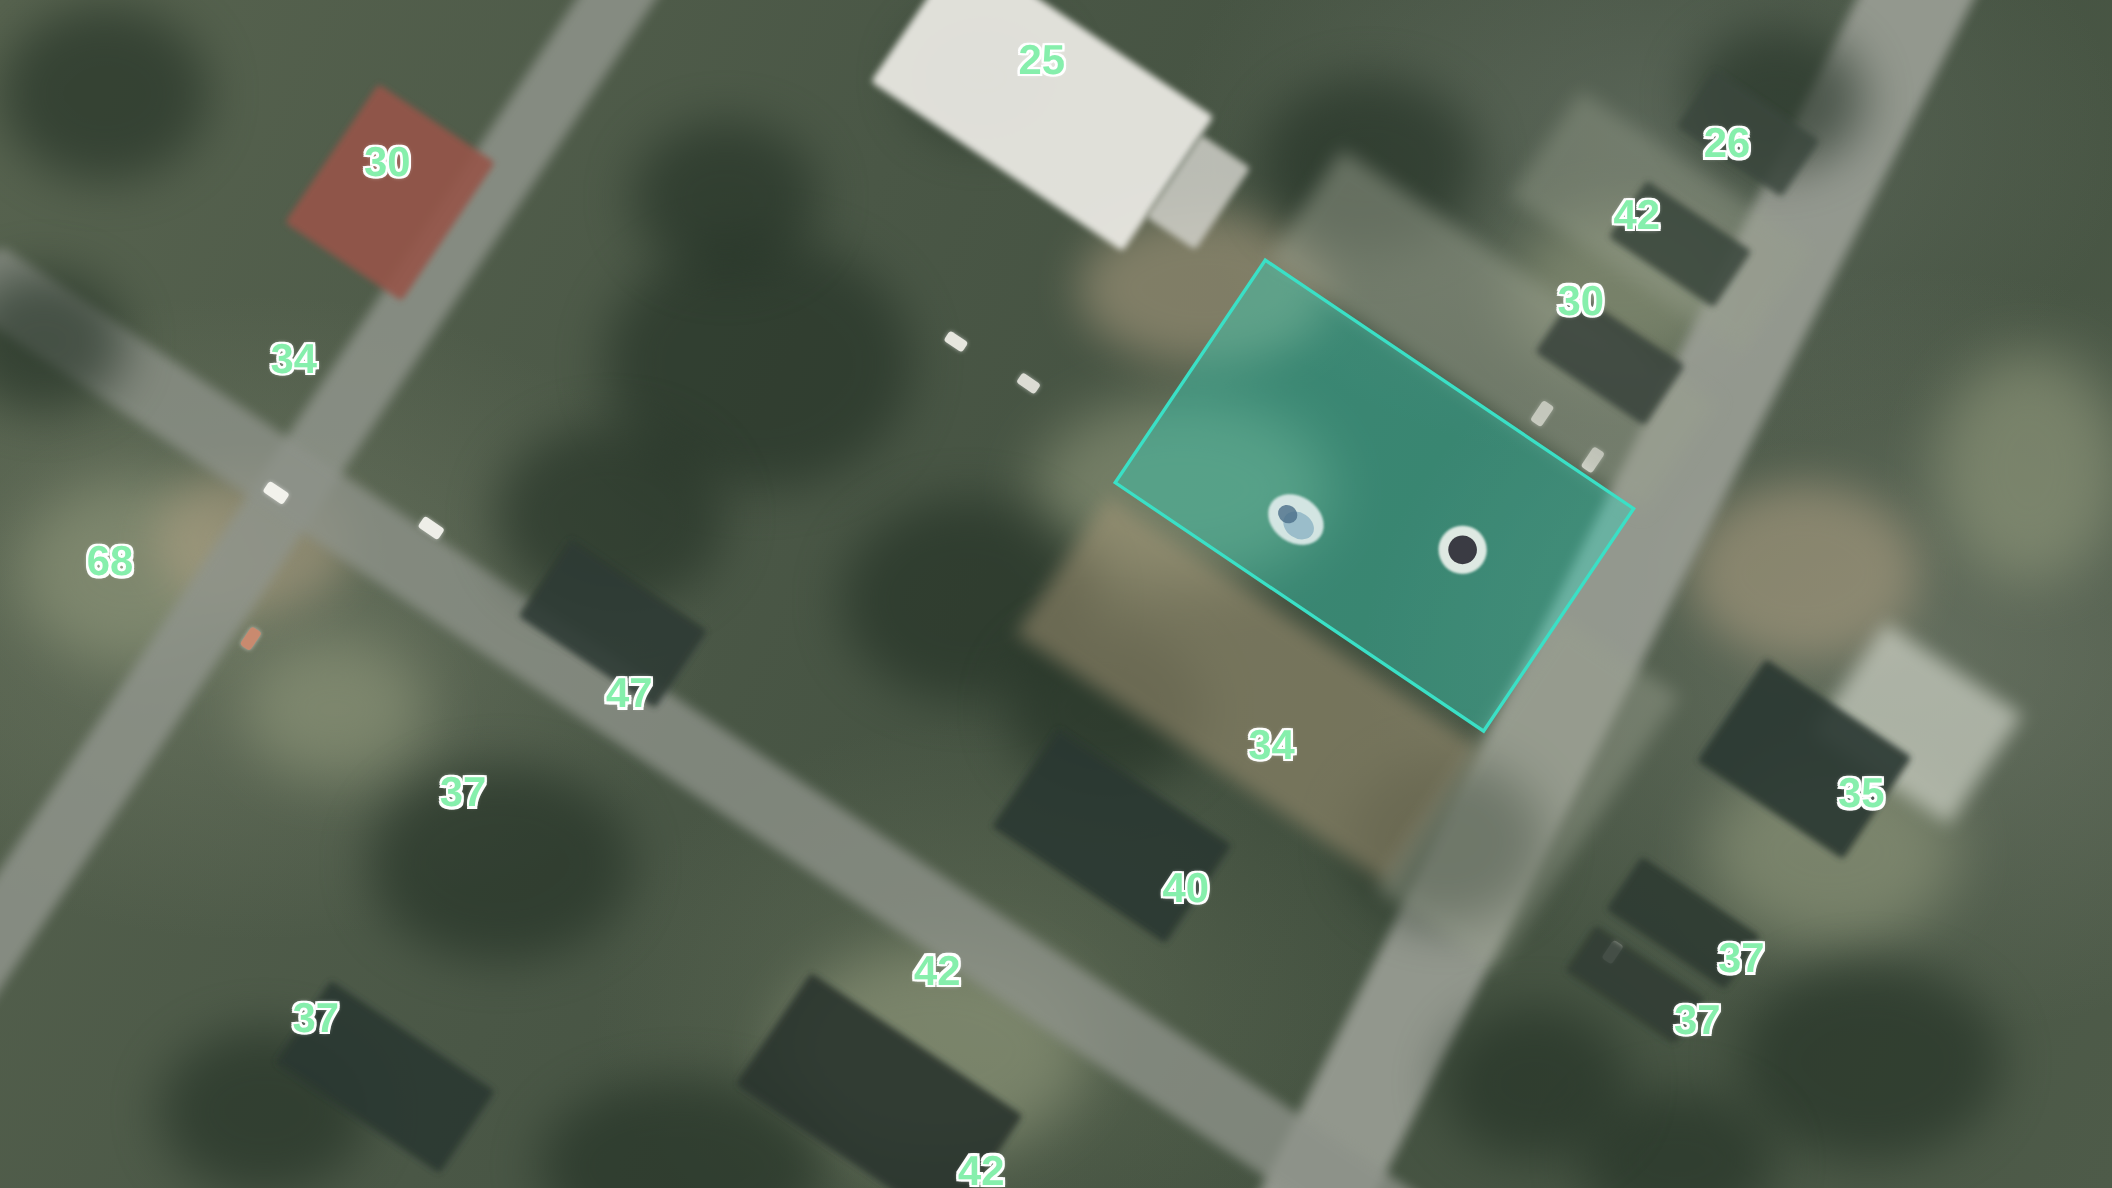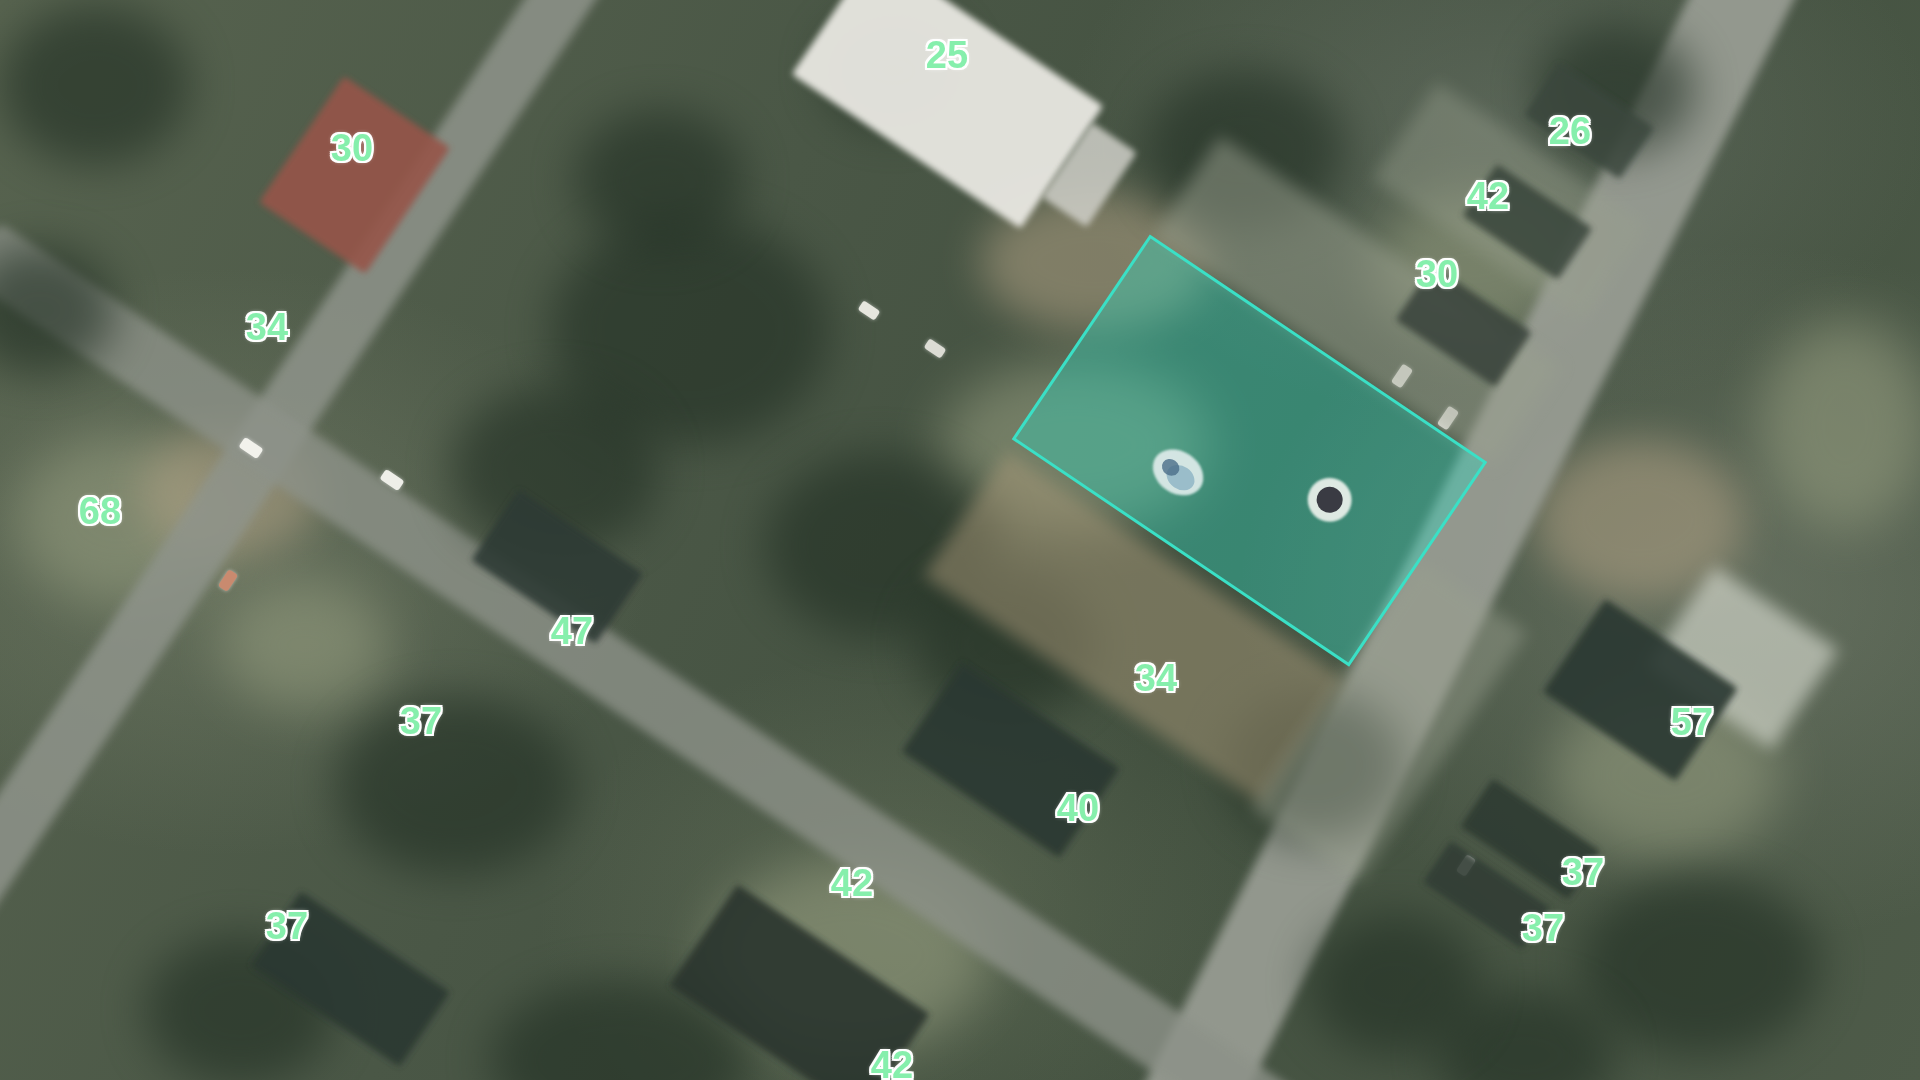--- a/index.html
+++ b/index.html
@@ -170,18 +170,18 @@
       <div class="parcel-label" style="left: 1437px; top: 274px;">30</div>
       <div class="parcel-label" style="left: 352px; top: 148px;">30</div>
       <div class="parcel-label" style="left: 267px; top: 327px;">34</div>
       <div class="parcel-label" style="left: 100px; top: 511px;">68</div>
       <div class="parcel-label" style="left: 572px; top: 631px;">47</div>
       <div class="parcel-label" style="left: 421px; top: 721px;">37</div>
       <div class="parcel-label" style="left: 1156px; top: 678px;">34</div>
       <div class="parcel-label" style="left: 1078px; top: 808px; text-align: right;">40</div>
       <div class="parcel-label" style="left: 852px; top: 883px;">42</div>
       <div class="parcel-label" style="left: 287px; top: 926px;">37</div>
-      <div class="parcel-label" style="left: 1692px; top: 722px;">57</div>
+      <div class="parcel-label" style="left: 1692px; top: 722px;">35</div>
       <div class="parcel-label" style="left: 1583px; top: 872px;">37</div>
       <div class="parcel-label" style="left: 1543px; top: 928px;">37</div>
       <div class="parcel-label" style="left: 892px; top: 1065px;">42</div>
     </div>
 </div>
 
 </body></html>

